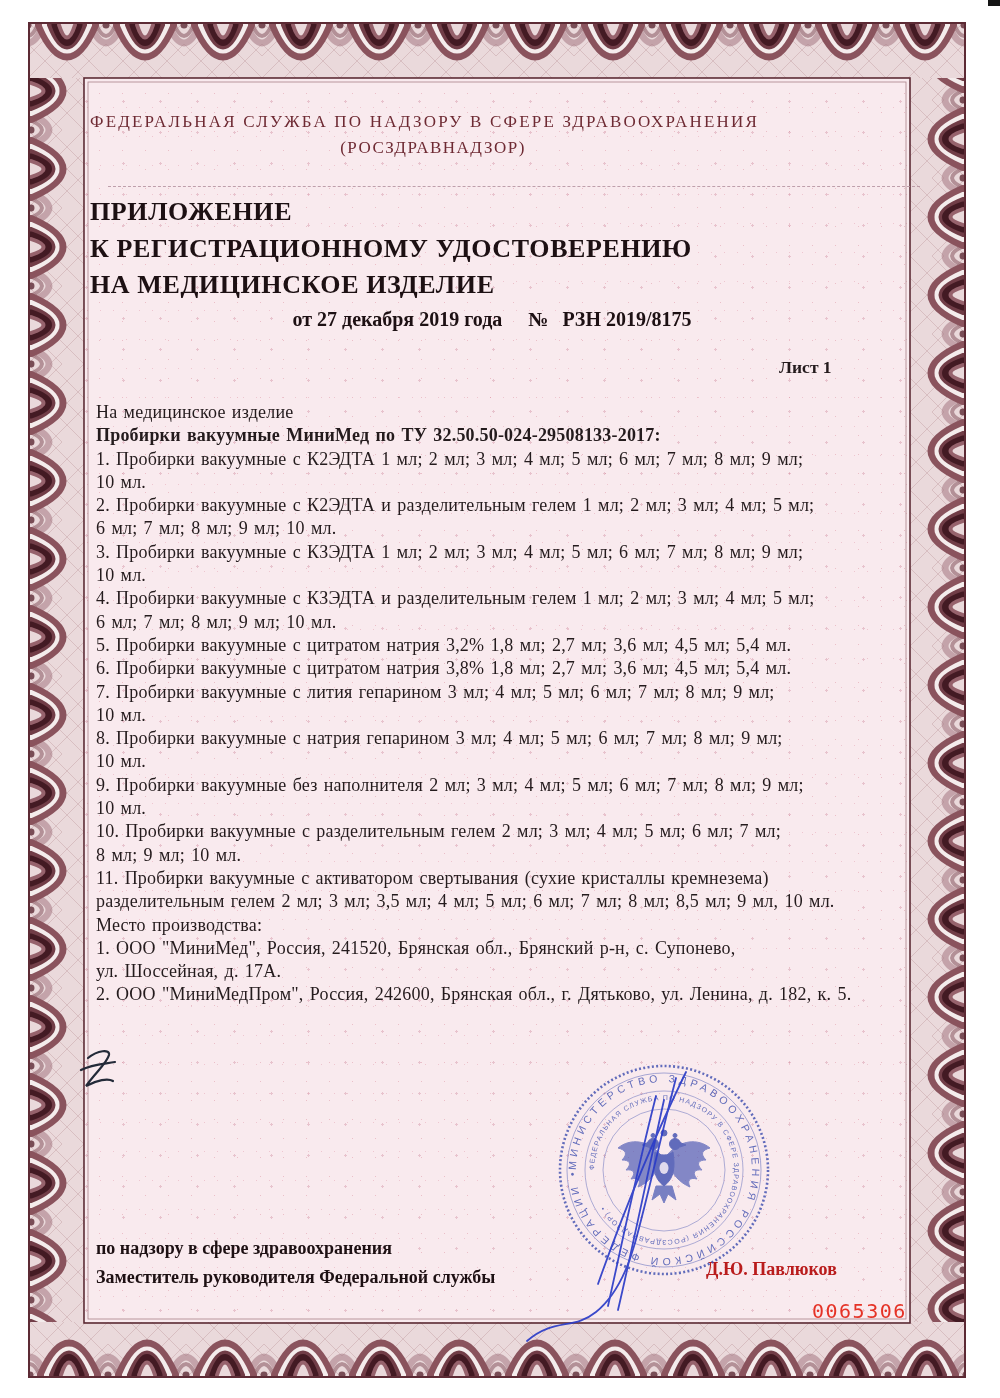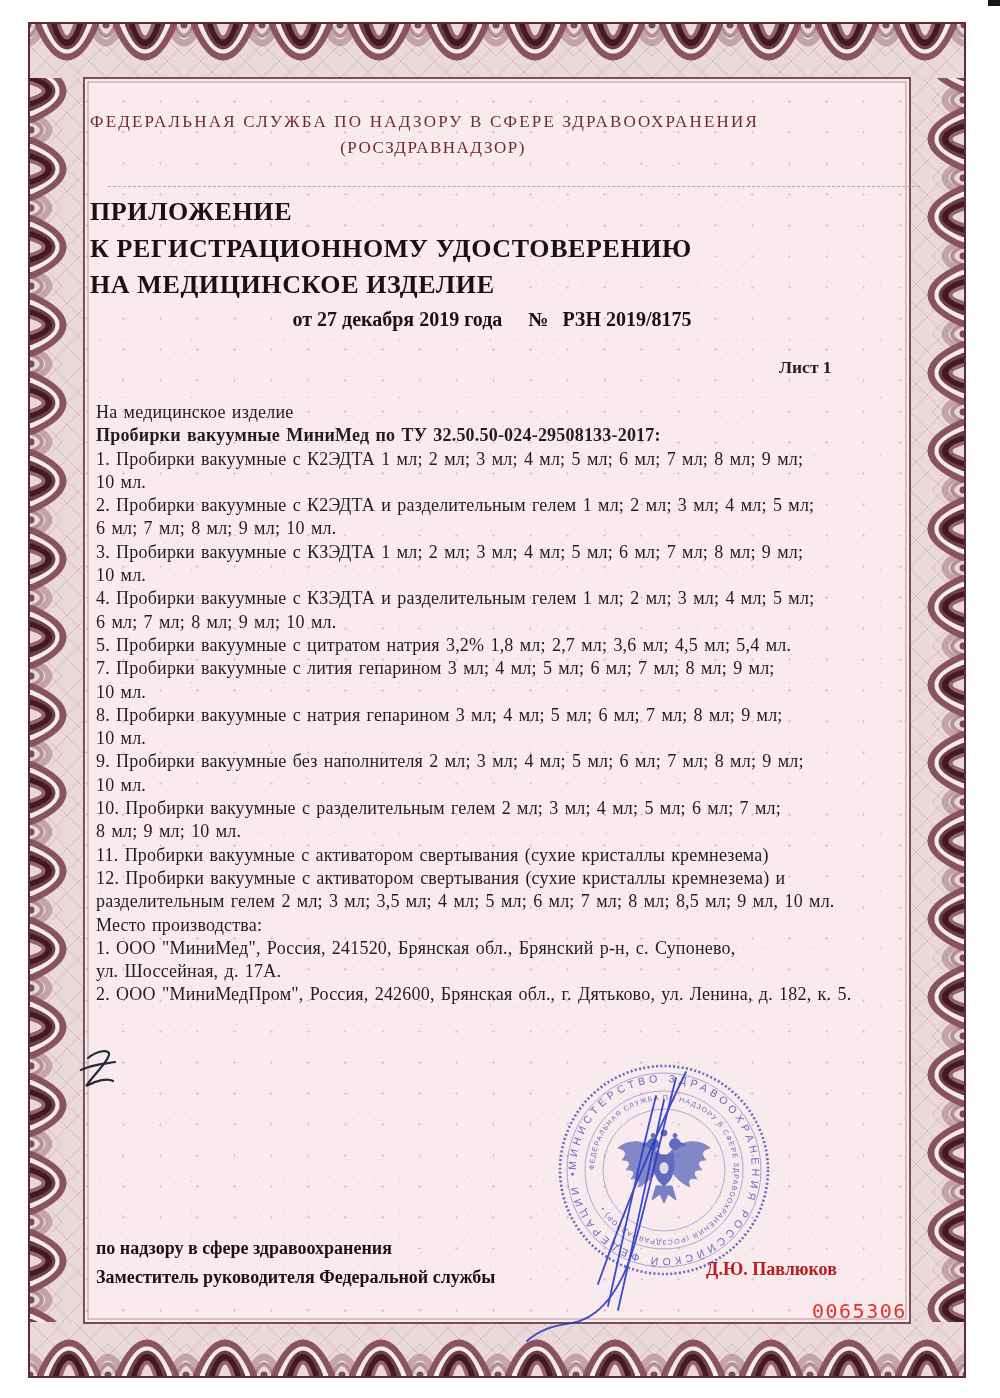--- a/index.html
+++ b/index.html
@@ -133,30 +133,30 @@
   <div class="bline btitle">Пробирки вакуумные МиниМед по ТУ 32.50.50-024-29508133-2017:</div>
   <div class="bline">1. Пробирки вакуумные с К2ЭДТА 1 мл; 2 мл; 3 мл; 4 мл; 5 мл; 6 мл; 7 мл; 8 мл; 9 мл;</div>
     <div class="bline">10 мл.</div>
     <div class="bline">2. Пробирки вакуумные с К2ЭДТА и разделительным гелем 1 мл; 2 мл; 3 мл; 4 мл; 5 мл;</div>
     <div class="bline">6 мл; 7 мл; 8 мл; 9 мл; 10 мл.</div>
     <div class="bline">3. Пробирки вакуумные с КЗЭДТА 1 мл; 2 мл; 3 мл; 4 мл; 5 мл; 6 мл; 7 мл; 8 мл; 9 мл;</div>
     <div class="bline">10 мл.</div>
     <div class="bline">4. Пробирки вакуумные с КЗЭДТА и разделительным гелем 1 мл; 2 мл; 3 мл; 4 мл; 5 мл;</div>
     <div class="bline">6 мл; 7 мл; 8 мл; 9 мл; 10 мл.</div>
     <div class="bline">5. Пробирки вакуумные с цитратом натрия 3,2% 1,8 мл; 2,7 мл; 3,6 мл; 4,5 мл; 5,4 мл.</div>
+    <div class="bline">6. Пробирки вакуумные с цитратом натрия 3,8% 1,8 мл; 2,7 мл; 3,6 мл; 4,5 мл; 5,4 мл.</div>
     <div class="bline">7. Пробирки вакуумные с лития гепарином 3 мл; 4 мл; 5 мл; 6 мл; 7 мл; 8 мл; 9 мл;</div>
     <div class="bline">10 мл.</div>
     <div class="bline">8. Пробирки вакуумные с натрия гепарином 3 мл; 4 мл; 5 мл; 6 мл; 7 мл; 8 мл; 9 мл;</div>
     <div class="bline">10 мл.</div>
     <div class="bline">9. Пробирки вакуумные без наполнителя 2 мл; 3 мл; 4 мл; 5 мл; 6 мл; 7 мл; 8 мл; 9 мл;</div>
     <div class="bline">10 мл.</div>
     <div class="bline">10. Пробирки вакуумные с разделительным гелем 2 мл; 3 мл; 4 мл; 5 мл; 6 мл; 7 мл;</div>
     <div class="bline">8 мл; 9 мл; 10 мл.</div>
     <div class="bline">11. Пробирки вакуумные с активатором свертывания (сухие кристаллы кремнезема)</div>
-    <div class="bline">12. Пробирки вакуумные с активатором свертывания (сухие кристаллы кремнезема) и</div>
     <div class="bline">разделительным гелем 2 мл; 3 мл; 3,5 мл; 4 мл; 5 мл; 6 мл; 7 мл; 8 мл; 8,5 мл; 9 мл, 10 мл.</div>
     <div class="bline">Место производства:</div>
     <div class="bline">1. ООО "МиниМед", Россия, 241520, Брянская обл., Брянский р-н, с. Супонево,</div>
     <div class="bline">ул. Шоссейная, д. 17А.</div>
     <div class="bline">2. ООО "МиниМедПром", Россия, 242600, Брянская обл., г. Дятьково, ул. Ленина, д. 182, к. 5.</div>
 </div>
 
 <div class="abs foot">
   <div>по надзору в сфере здравоохранения</div>
   <div>Заместитель руководителя Федеральной службы</div>

